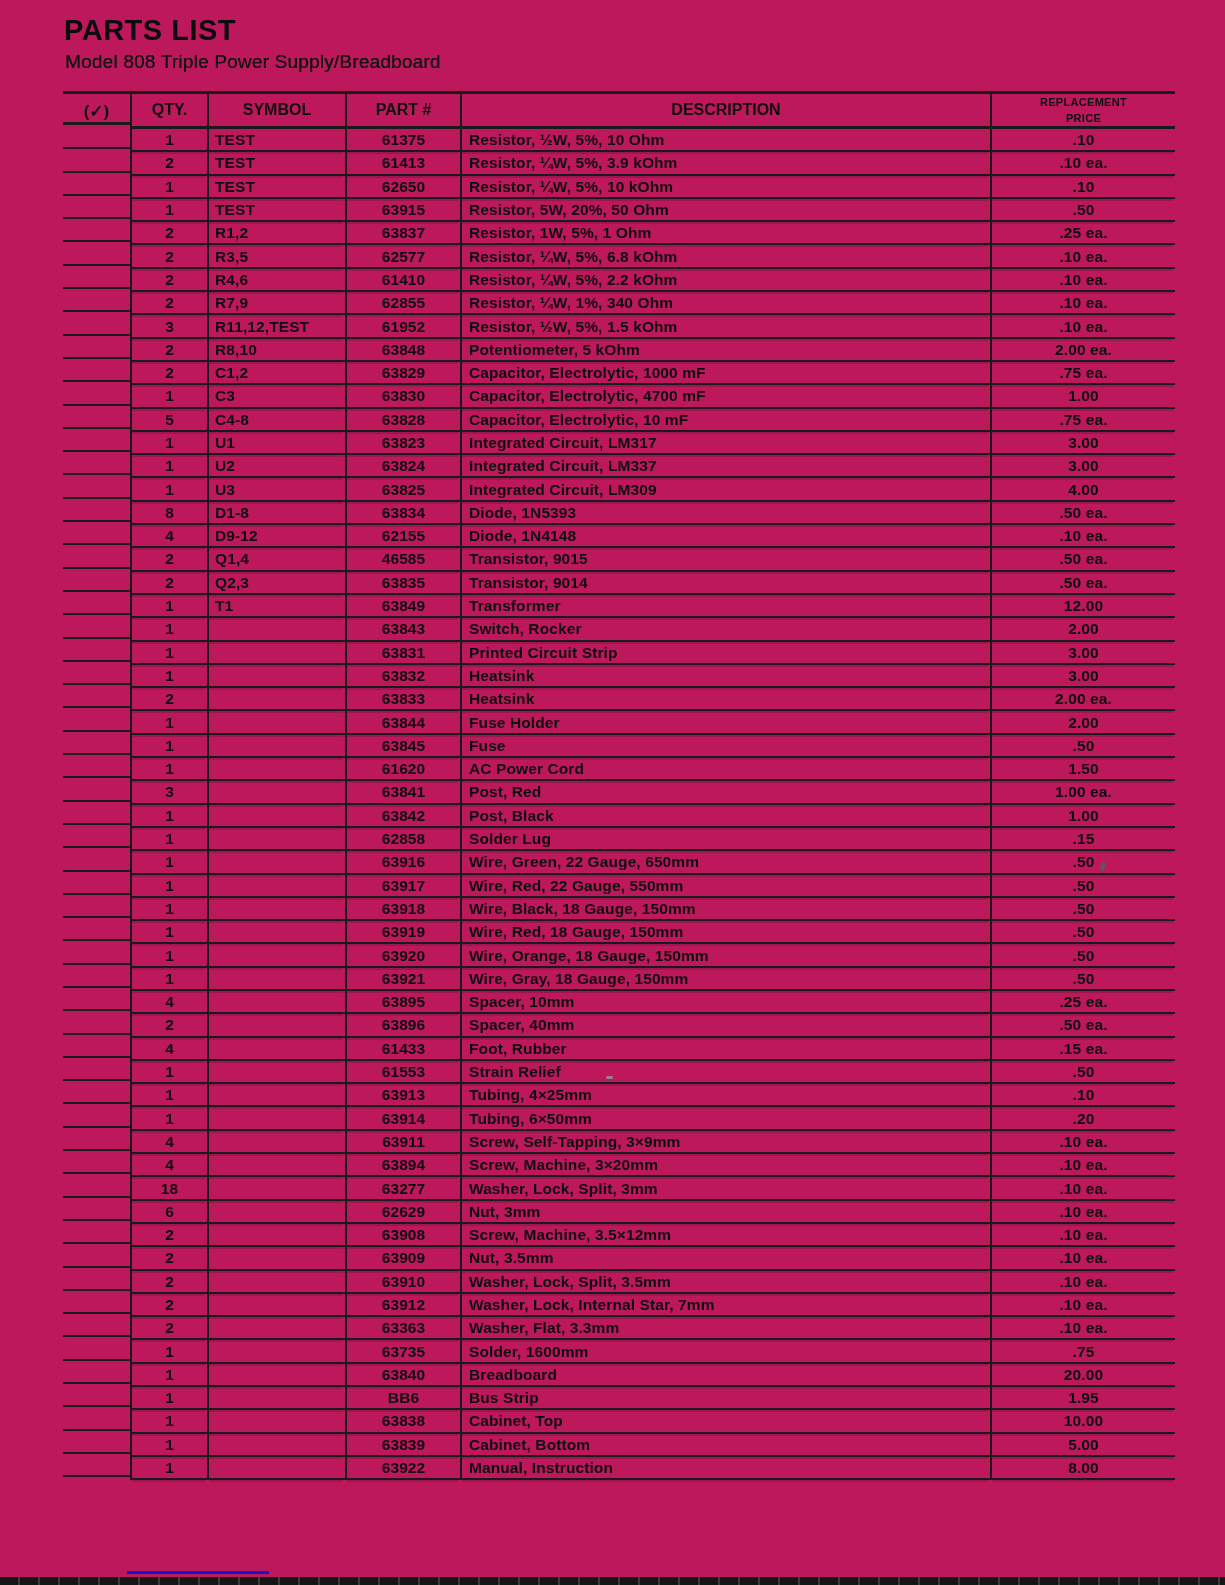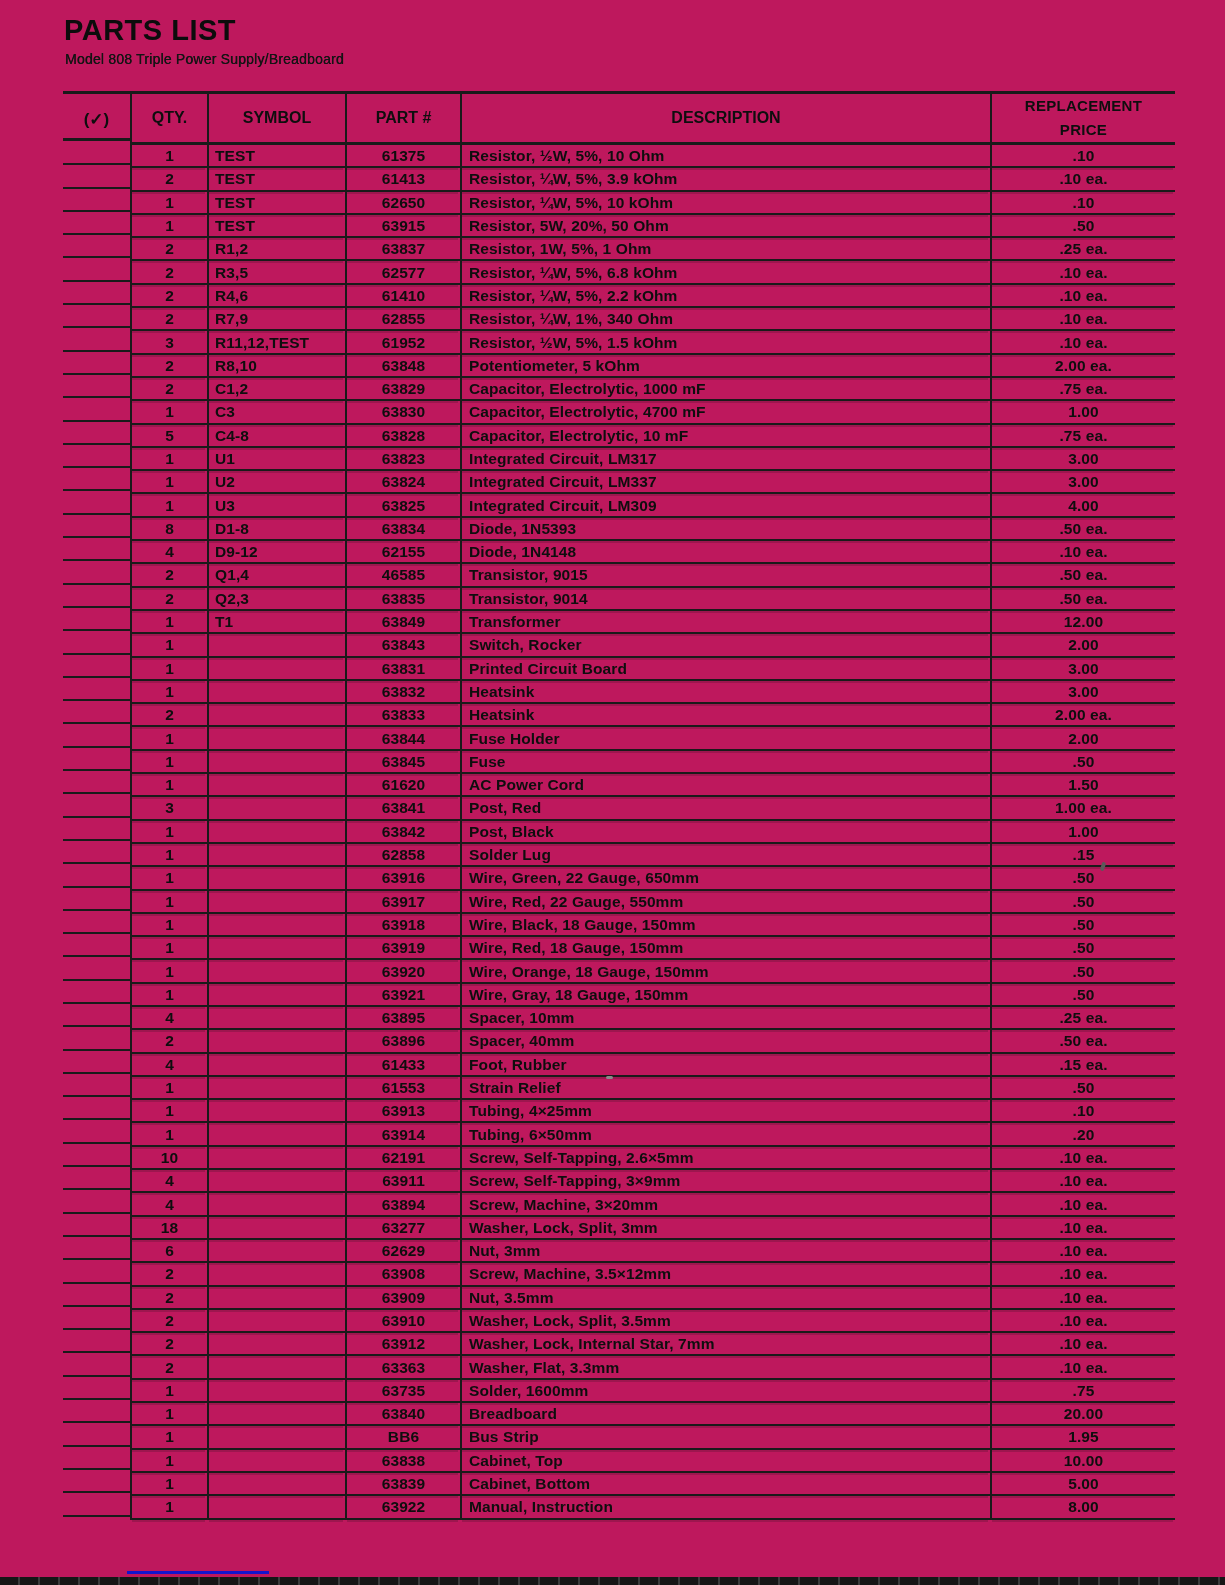--- a/index.html
+++ b/index.html
@@ -19,21 +19,21 @@
     margin: 0;
     font-size: 29px;
     font-weight: 700;
     letter-spacing: 0.5px;
     color: #0c0c0c;
   }
   .subtitle {
     position: absolute;
     left: 65px;
     top: 51px;
-    font-size: 14px;
+    font-size: 19px;
     font-weight: 400;
     letter-spacing: 0.2px;
     color: #141414;
     text-shadow: 0.3px 0 0 #141414;
   }
   table.parts {
     position: absolute;
     left: 63px;
     top: 91px;
     width: 1112px;
@@ -60,22 +60,22 @@
     height: 33px;
     font-size: 16px;
     font-weight: 700;
     text-align: center;
     vertical-align: middle;
     border-top: 3px solid #1a1a1a;
     border-bottom: 3px solid #1a1a1a;
   }
   thead th.price {
     white-space: pre-line;
-    font-size: 15px;
-    line-height: 24px;
+    font-size: 11px;
+    line-height: 16px;
     letter-spacing: 0.3px;
   }
   thead th.check {
     border-bottom: none;
     position: relative;
     font-size: 17px;
   }
   thead th.check::after {
     content: "";
     position: absolute;
@@ -339,21 +339,21 @@
           <td class="symbol"></td>
           <td class="part">63843</td>
           <td class="desc">Switch, Rocker</td>
           <td class="price">2.00</td>
         </tr>
         <tr>
           <td class="check"></td>
           <td class="qty">1</td>
           <td class="symbol"></td>
           <td class="part">63831</td>
-          <td class="desc">Printed Circuit Board</td>
+          <td class="desc">Printed Circuit Strip</td>
           <td class="price">3.00</td>
         </tr>
         <tr>
           <td class="check"></td>
           <td class="qty">1</td>
           <td class="symbol"></td>
           <td class="part">63832</td>
           <td class="desc">Heatsink</td>
           <td class="price">3.00</td>
         </tr>
@@ -501,28 +501,20 @@
           <td class="desc">Tubing, 4×25mm</td>
           <td class="price">.10</td>
         </tr>
         <tr>
           <td class="check"></td>
           <td class="qty">1</td>
           <td class="symbol"></td>
           <td class="part">63914</td>
           <td class="desc">Tubing, 6×50mm</td>
           <td class="price">.20</td>
-        </tr>
-        <tr>
-          <td class="check"></td>
-          <td class="qty">10</td>
-          <td class="symbol"></td>
-          <td class="part">62191</td>
-          <td class="desc">Screw, Self-Tapping, 2.6×5mm</td>
-          <td class="price">.10 ea.</td>
         </tr>
         <tr>
           <td class="check"></td>
           <td class="qty">4</td>
           <td class="symbol"></td>
           <td class="part">63911</td>
           <td class="desc">Screw, Self-Tapping, 3×9mm</td>
           <td class="price">.10 ea.</td>
         </tr>
         <tr>

